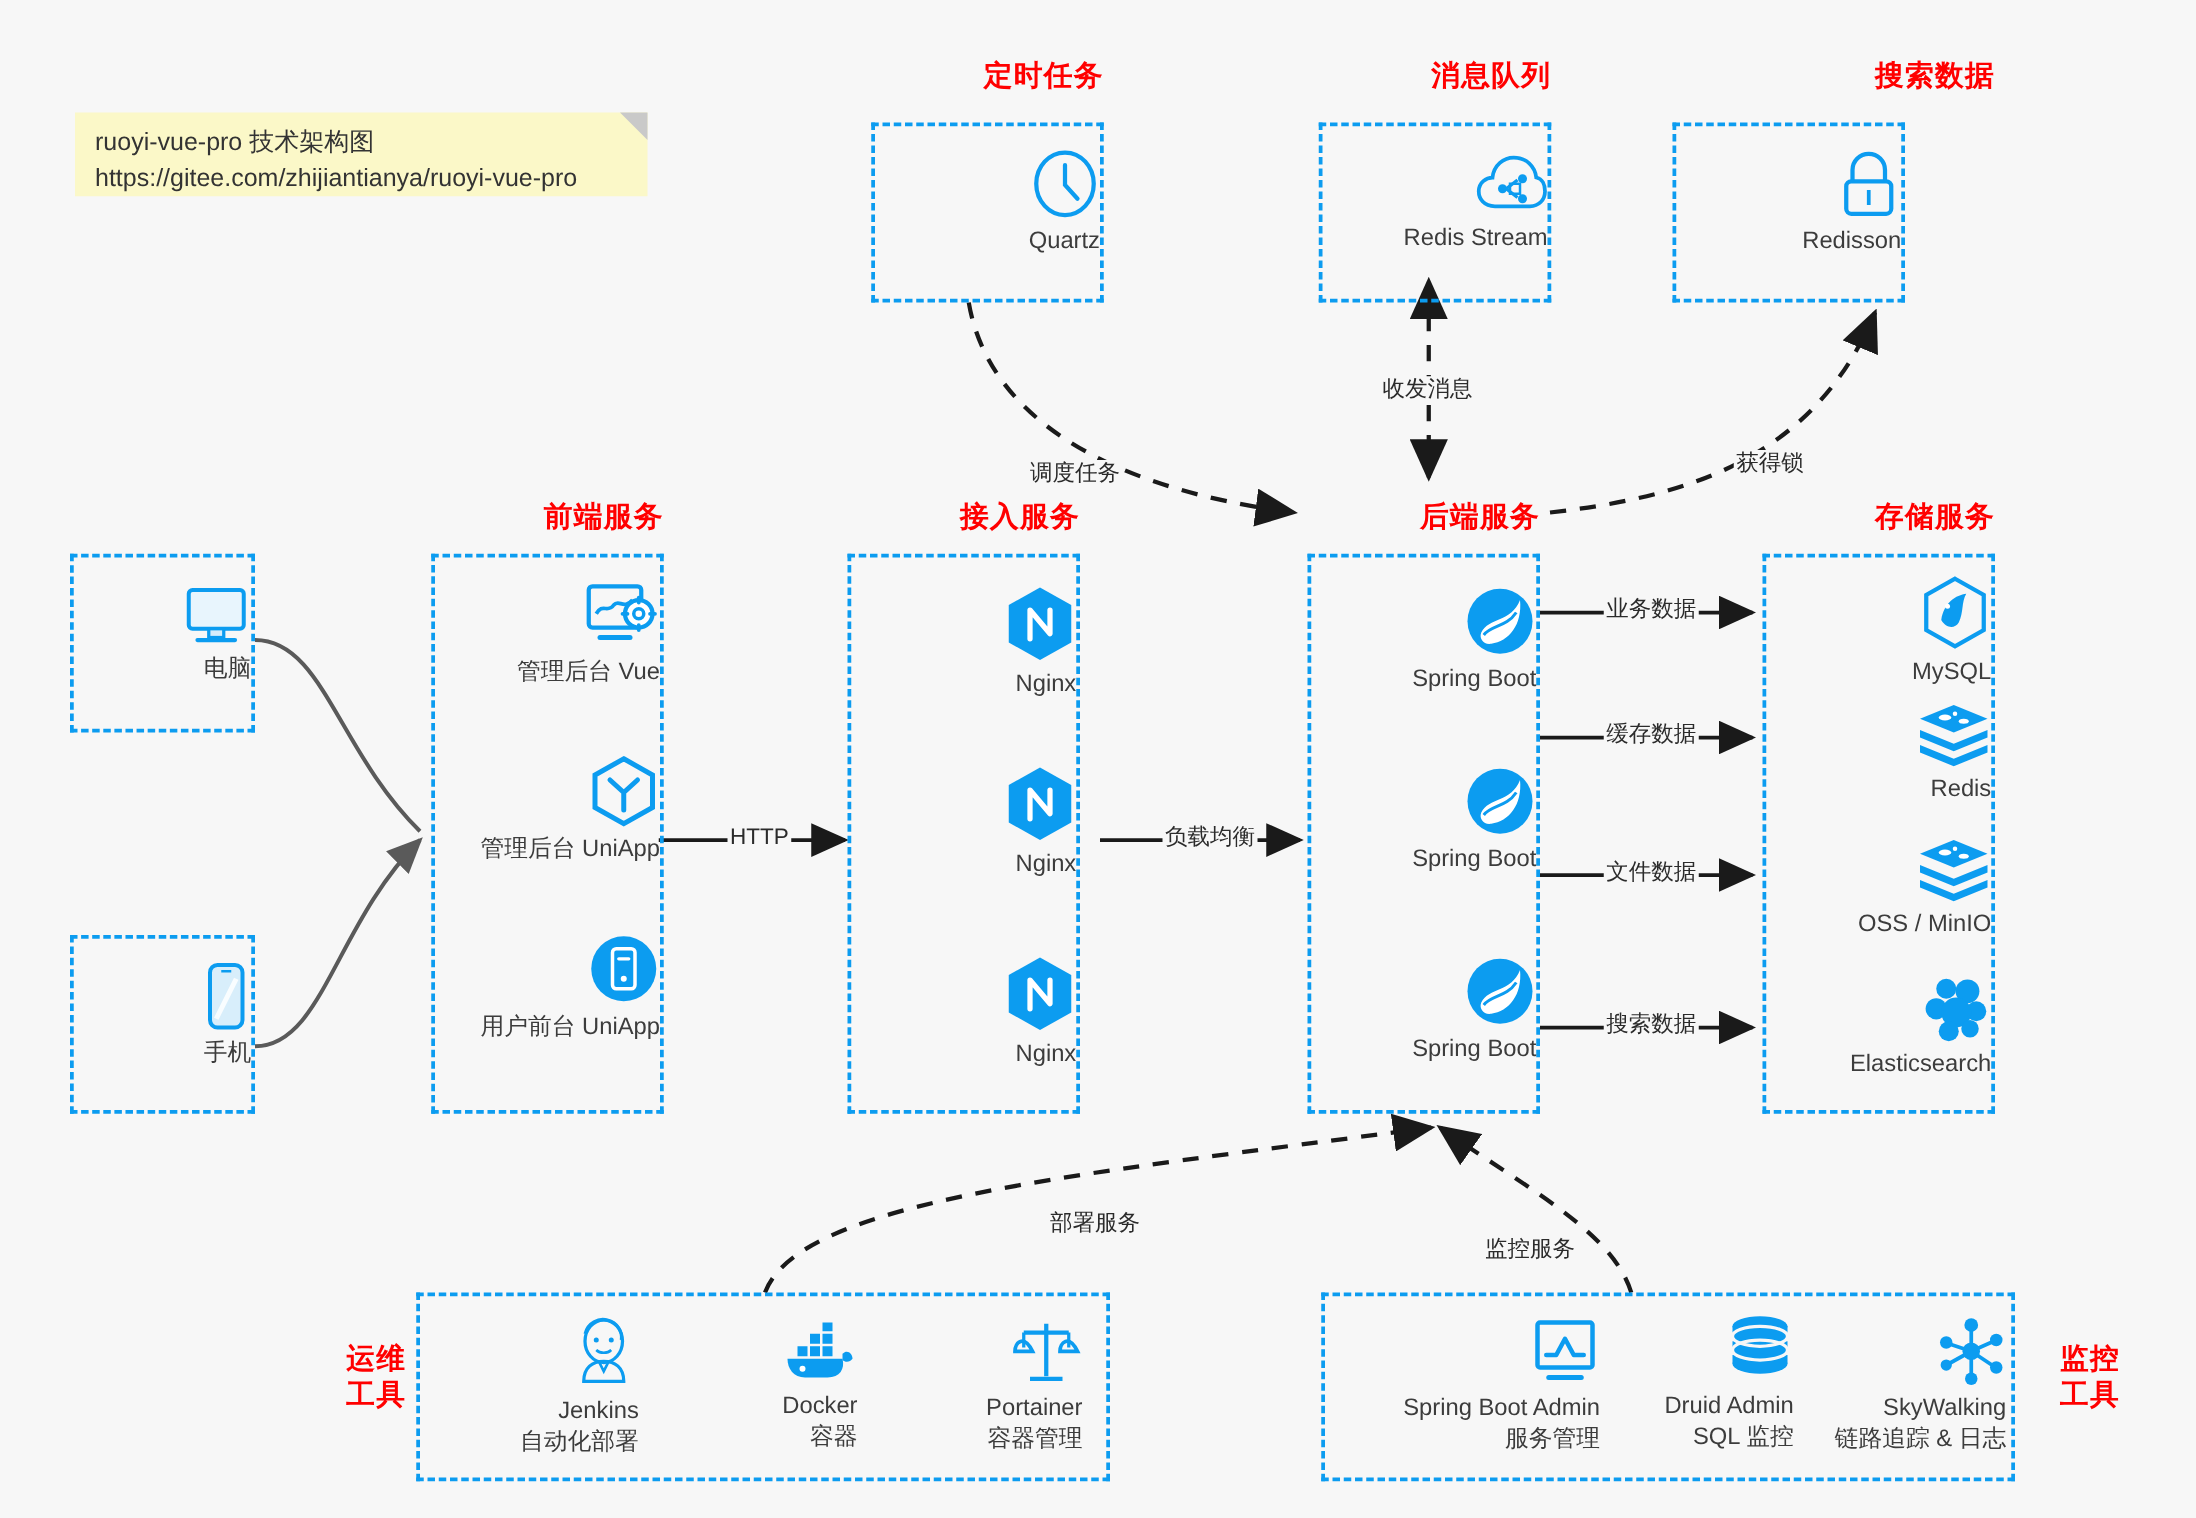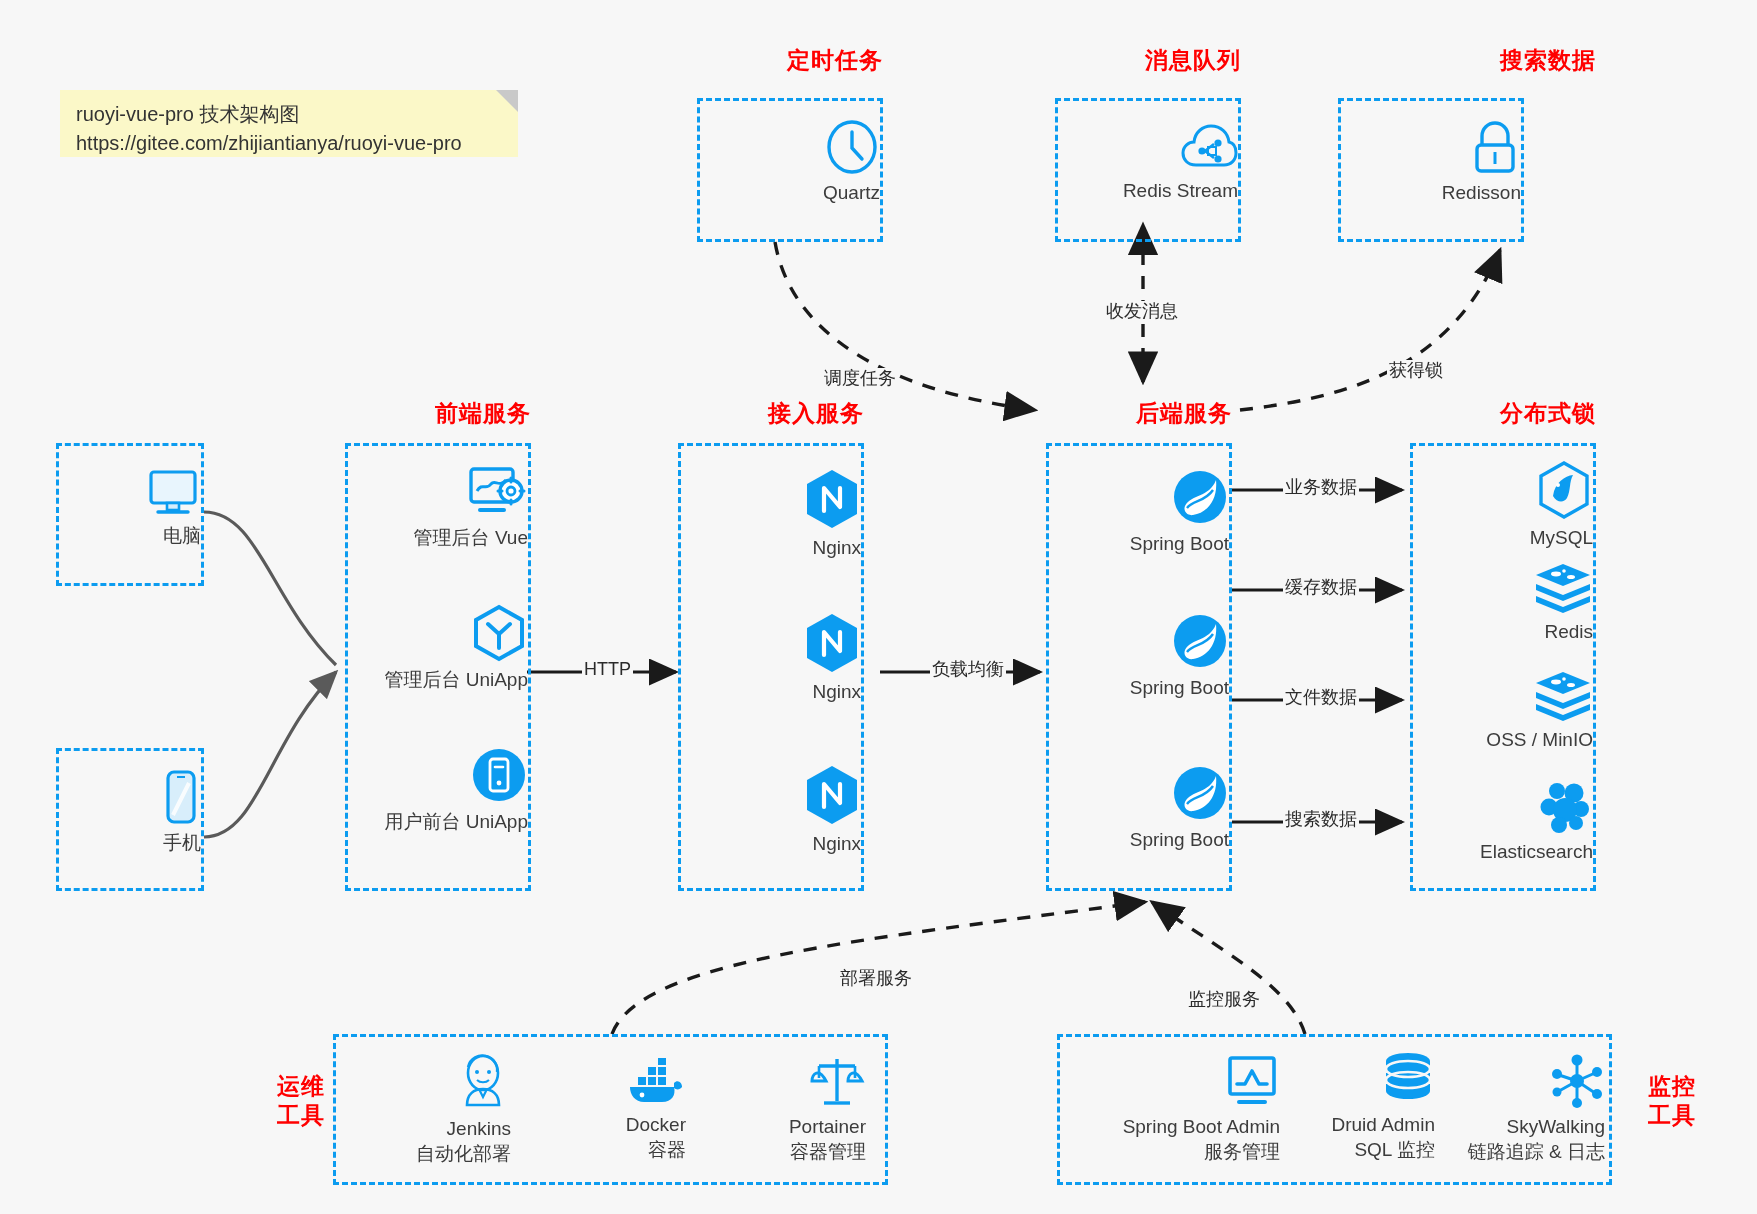--- a/index.html
+++ b/index.html
@@ -259,21 +259,21 @@
         <svg width="58" height="58" viewBox="0 0 58 58">
             <circle cx="29" cy="29" r="26" fill="#0c9cf0"></circle>
             <path d="M45,12 C38,30 20,26 14,38 C12,43 16,48 22,47 C36,45 47,32 45,12 Z" fill="#ffffff"></path>
             <path d="M16,40 C22,32 34,34 42,22" fill="none" stroke="#0c9cf0" stroke-width="2.4"></path>
           </svg>
       </span>
       <span class="lbl">Spring Boot</span>
     </div>
   </div>
 
-  <div class="grp-title" style="left:1410px;top:398px;width:186px;">分布式锁</div>
+  <div class="grp-title" style="left:1410px;top:398px;width:186px;">存储服务</div>
   <div class="grp" style="left:1410px;top:443px;width:186px;height:448px;">
     <div class="node" style="left:0;top:14px;width:180px;">
       <span class="ico">
         <svg width="58" height="60" viewBox="0 0 58 60">
             <path d="M29,3 L52,16 L52,44 L29,57 L6,44 L6,16 Z" fill="none" stroke="#0c9cf0" stroke-width="3.4"></path>
             <path d="M18,36 C20,22 30,16 38,15 C34,22 36,30 32,38 C29,43 22,43 18,36 Z" fill="#0c9cf0"></path>
             <circle cx="23" cy="25" r="2" fill="#ffffff"></circle>
           </svg>
       </span>
       <span class="lbl">MySQL</span>

